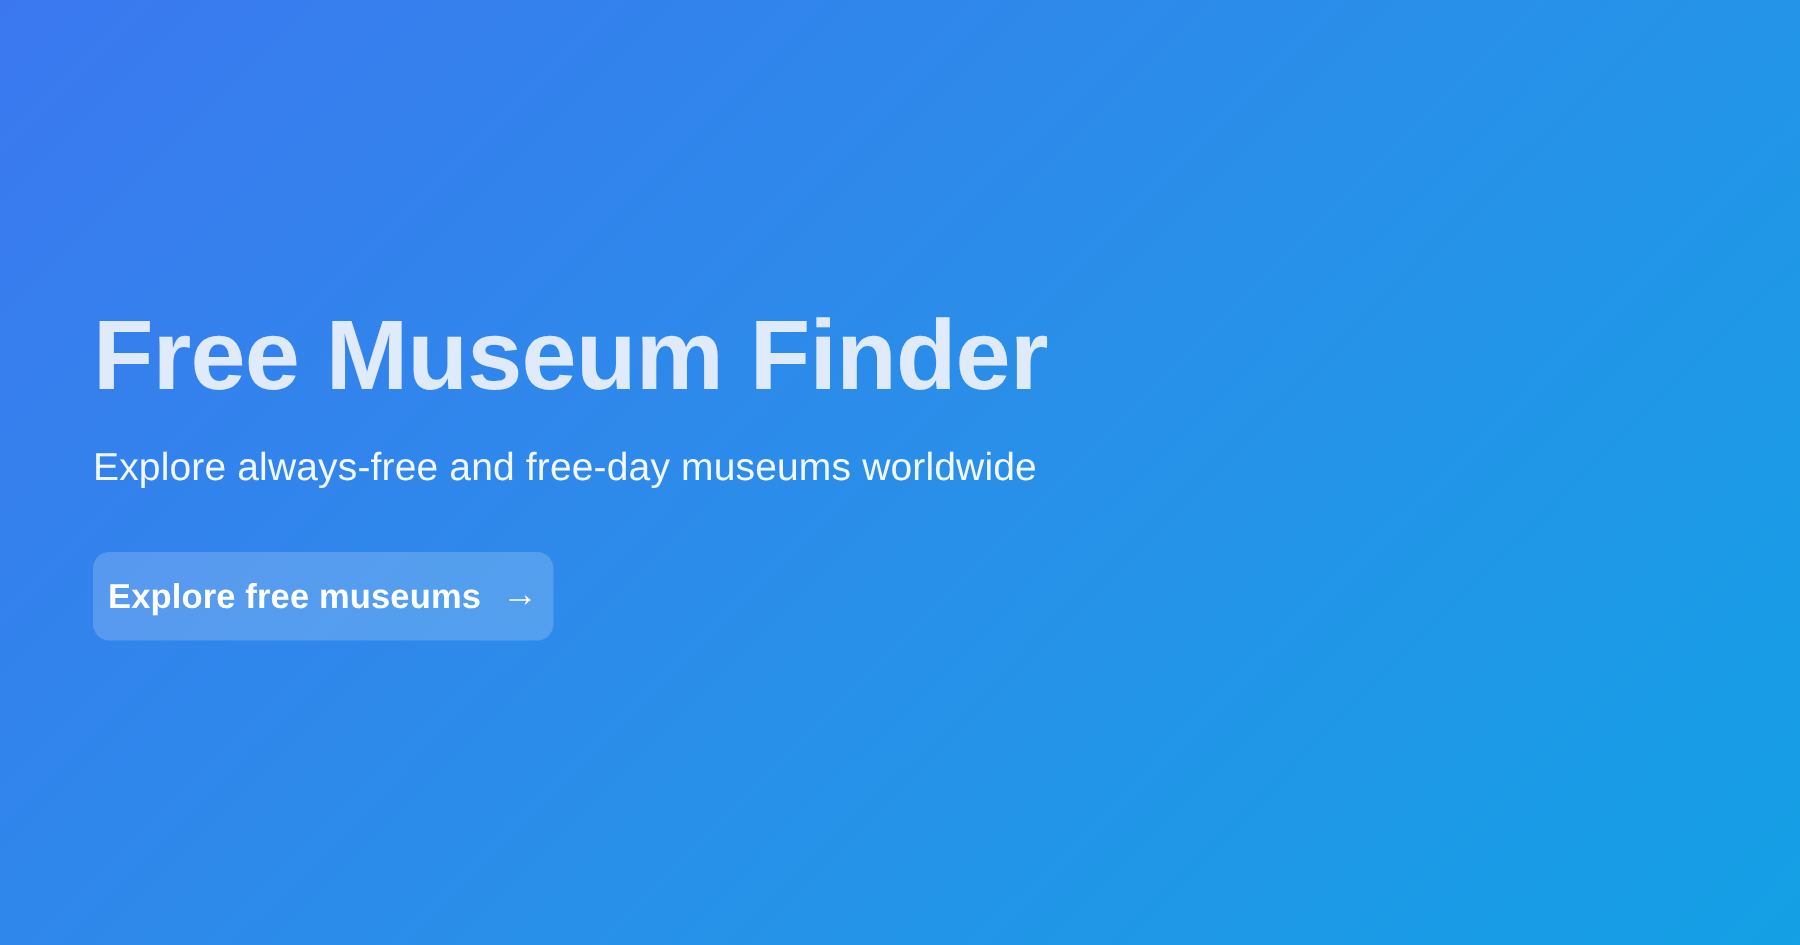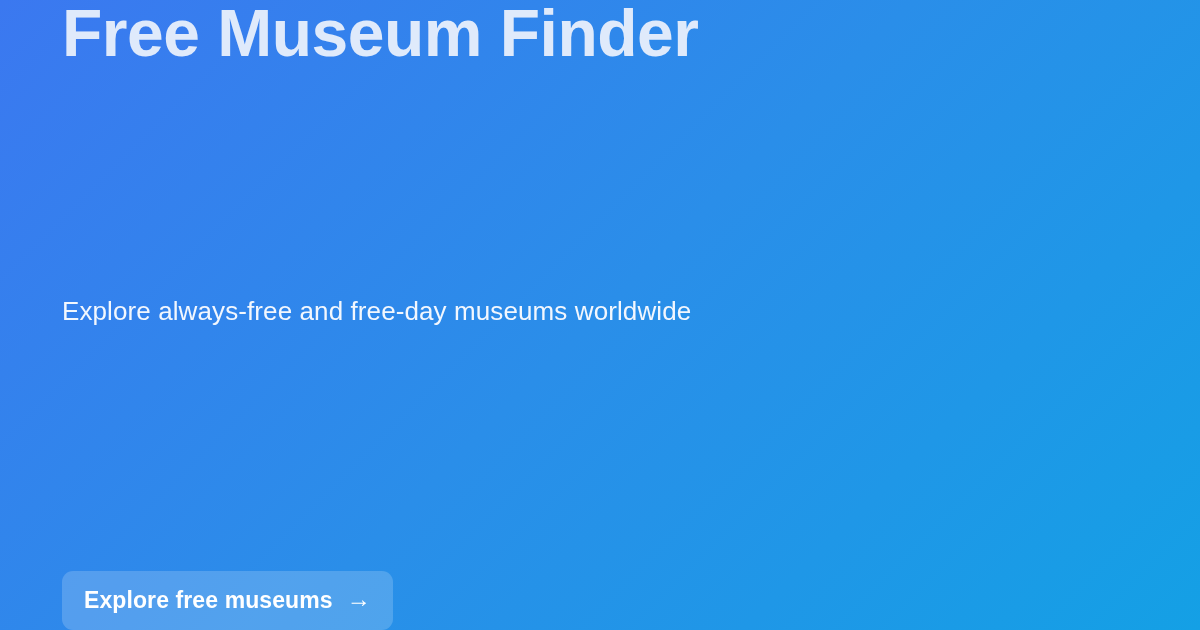--- a/index.html
+++ b/index.html
@@ -25,21 +25,21 @@
   }
 
   .hero-content {
     position: absolute;
     left: 62px;
     top: 0;
     width: 1070px;
     height: 630px;
     display: flex;
     flex-direction: column;
-    justify-content: space-between;
+    justify-content: center;
     align-items: flex-start;
   }
 
   .hero-title {
     margin: 0;
     font-size: 66px;
     line-height: 1.0;
     font-weight: 700;
     letter-spacing: -0.5px;
     color: #dfeafb;
@@ -57,21 +57,21 @@
     white-space: nowrap;
   }
 
   .hero-cta {
     margin-top: 42px;
     display: inline-flex;
     align-items: center;
     gap: 14px;
     box-sizing: border-box;
     height: 59px;
-    padding: 0 22px;
+    padding: 0 10px;
     border: 0;
     border-radius: 11px;
     background: rgba(255, 255, 255, 0.185);
     color: #ffffff;
     font-family: "Liberation Sans", sans-serif;
     font-size: 23px;
     font-weight: 700;
     letter-spacing: 0.1px;
     cursor: pointer;
     white-space: nowrap;

